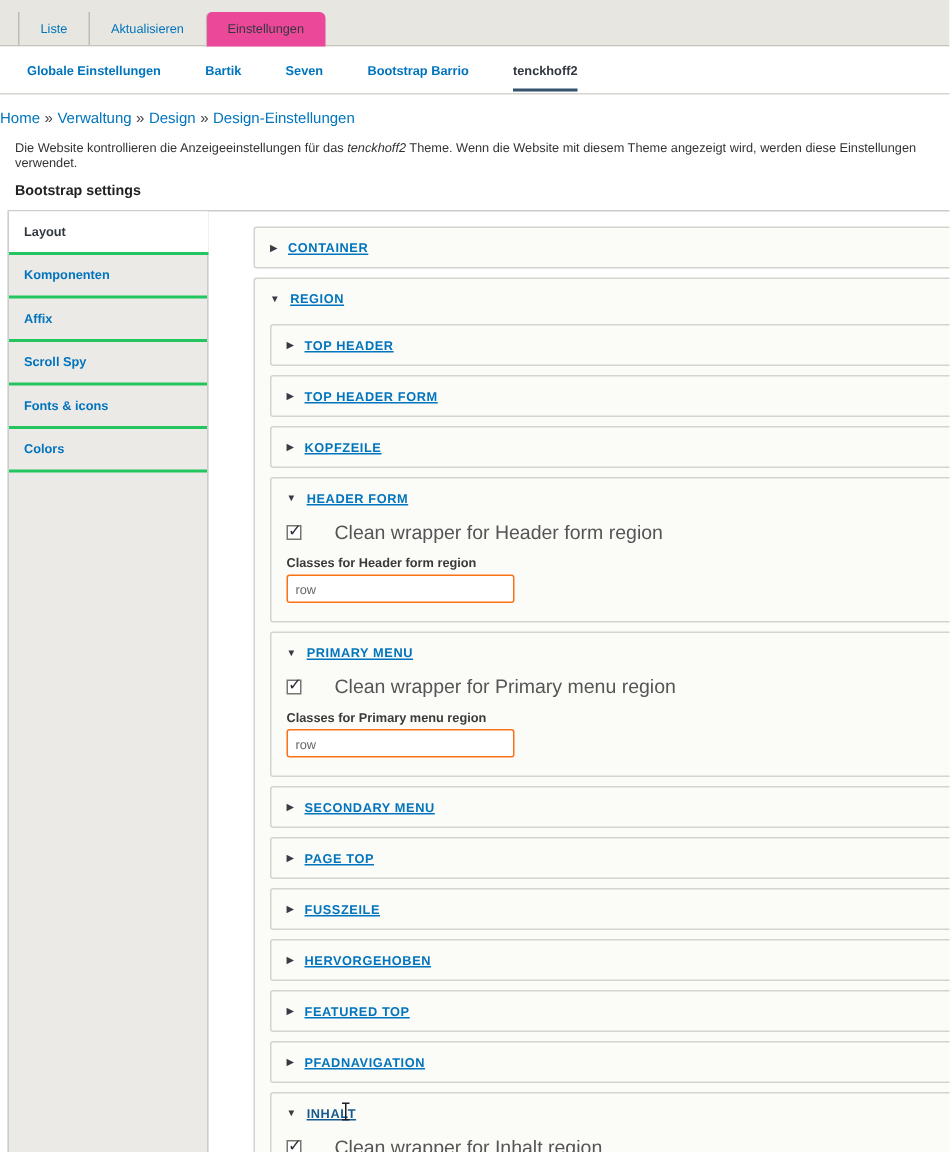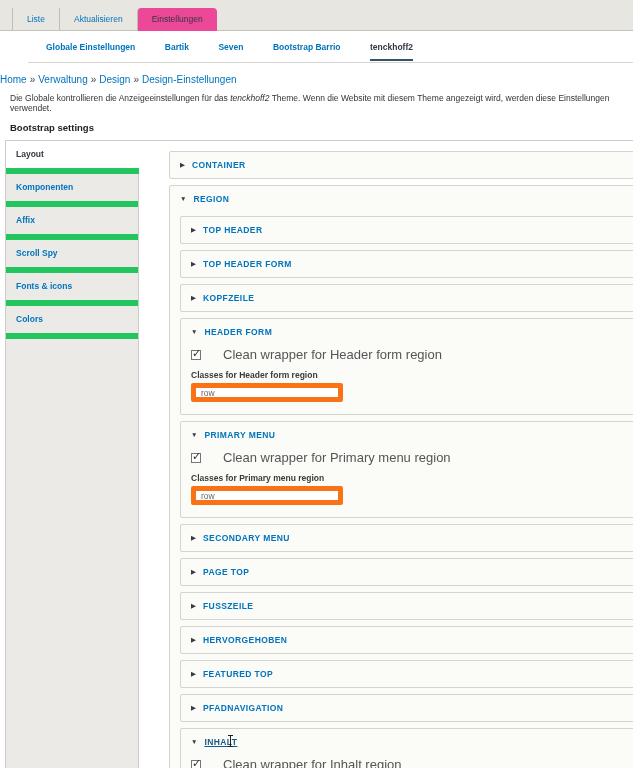--- a/index.html
+++ b/index.html
@@ -8,60 +8,60 @@
 
   
   .tabs-bar { background:#e8e6e0; padding:8px 0 0 12px; border-bottom:1px solid #c5c3bb; height:31px; }
   .tab { display:inline-block; vertical-align:bottom; height:22px; line-height:22px;
     padding:0 14px; font-size:8.5px; font-weight:normal; color:#0074bd;
     border-left:1px solid #bfbdb5; cursor:pointer; }
   .tab.active { background:#ec4899; color:#333740; border-radius:4px 4px 0 0;
     border-left:1px solid #bfbdb5; margin-bottom:-1px; height:23px; }
 
   
-  .subtabs { background:#fff; padding:11px 0 0 18px; border-bottom:1px solid #d6d4cf; height:32px;margin-left:28px; }
+  .subtabs { background:#fff; padding:11px 0 0 18px; border-bottom:1px solid #d6d4cf; height:32px; }
   .subtab { display:inline-block; font-size:8.5px; font-weight:bold; color:#0074bd;
     margin-right:27px; padding-bottom:7px; cursor:pointer; }
   .subtab.active { color:#333740; border-bottom:2px solid #35536e; }
 
   
   .breadcrumb { margin:11px 0 0 0; font-size:10px; color:#444; }
   .breadcrumb a { color:#0074bd; text-decoration:none; cursor:pointer; }
   .crumb-sep { color:#444; margin:0 3px; }
   .page-desc { margin:8px 0 0 10px; font-size:8.5px; color:#333; }
   .page-desc em { font-style:italic; }
   .page-title { margin:9px 0 7px 10px; font-size:9.5px; font-weight:bold; color:#222; }
 
   
   .vt-wrapper { margin-left:5px; width:1150px; border-top:1px solid #ccc; display:flex;
     align-items:stretch; height:645px; }
   .vt-list { width:134px; flex:0 0 134px; background:#eceae7; border-left:1px solid #ccc;
     border-right:1px solid #ccc; }
   .vt-item { padding:8px 10px 9px 10px; font-size:8.5px; font-weight:bold; color:#0074bd;
-    border-bottom:6px solid #22c55e; cursor:pointer; }
+    border-bottom:2px solid #22c55e; cursor:pointer; }
   .vt-item.active { background:#fff; color:#333740; margin-right:-1px; }
   .vt-panes { flex:1 1 auto; padding:10px 0 0 30px; }
 
   
   .fieldset { border:1px solid #d4d3ce; background:#fbfbf8; border-radius:2px; margin-bottom:6px; }
   .fs-header { position:relative; padding:8px 10px; cursor:pointer; }
   .arrow { font-size:6.5px; color:#3a3a44; margin-right:7px; vertical-align:1px; }
-  .fs-label { font-size:8.5px; font-weight:bold; letter-spacing:.4px; color:#0074bd; }
+  .fs-label { font-size:8.5px; font-weight:bold; letter-spacing:.4px; color:#0074bd;text-decoration:underline; }
   .fs-label.underlined { text-decoration:underline; color:#165a8d; }
   .fs-children { padding:4px 10px 10px 10px; }
   .fs-body { padding:0 12px 12px 10px; }
 
   .cb-row { margin-top:2px; display:flex; align-items:center; }
   .checkbox { width:10px; height:10px; flex:0 0 10px; border:1px solid #767670; background:#fff;
     position:relative; cursor:pointer; }
   .checkbox .tick { position:absolute; left:0px; top:-4px; font-style:normal; font-size:11px;
     color:#2e2e38; }
   .cb-label { font-size:13px; color:#555; margin-left:22px; }
   .field-label { font-size:8.5px; font-weight:bold; color:#3a3a3a; margin:8px 0 3px 0; }
-  .text-input { width:152px; height:19px; border:5px solid #f97316; border-radius:2px;
+  .text-input { width:152px; height:19px; border:1px solid #f97316; border-radius:2px;
     background:#fff; font-family:"Liberation Sans", sans-serif; font-size:8.5px; color:#666;
     padding:2px 5px; }
 
   
   .ibeam { position:absolute; left:46px; top:6px; width:7px; height:12px; }
   .ibeam::before { content:""; position:absolute; left:3px; top:1px; bottom:1px; width:1px; background:#1e1e28; }
   .ibeam::after { content:""; position:absolute; left:1px; right:1px; top:0; height:1px;
     background:#1e1e28; box-shadow:0 11px 0 #1e1e28; }
 </style>
 </head>
@@ -76,21 +76,21 @@
   <span class="subtab">Bartik</span>
   <span class="subtab">Seven</span>
   <span class="subtab">Bootstrap Barrio</span>
   <span class="subtab active">tenckhoff2</span>
 </div>
 
 <div class="breadcrumb">
   <a>Home</a><span class="crumb-sep">»</span><a>Verwaltung</a><span class="crumb-sep">»</span><a>Design</a><span class="crumb-sep">»</span><a>Design-Einstellungen</a>
 </div>
 
-<p class="page-desc"><span>Die Globale kontrollieren die Anzeigeeinstellungen für das </span><em>tenckhoff2</em><span> Theme. Wenn die Website mit diesem Theme angezeigt wird, werden diese Einstellungen verwendet.</span></p>
+<p class="page-desc"><span>Die Website kontrollieren die Anzeigeeinstellungen für das </span><em>tenckhoff2</em><span> Theme. Wenn die Website mit diesem Theme angezeigt wird, werden diese Einstellungen verwendet.</span></p>
 
 <h1 class="page-title">Bootstrap settings</h1>
 
 <div class="vt-wrapper">
   <div class="vt-list">
     <div class="vt-item active">Layout</div>
     <div class="vt-item">Komponenten</div>
     <div class="vt-item">Affix</div>
     <div class="vt-item">Scroll Spy</div>
     <div class="vt-item">Fonts &amp; icons</div>

